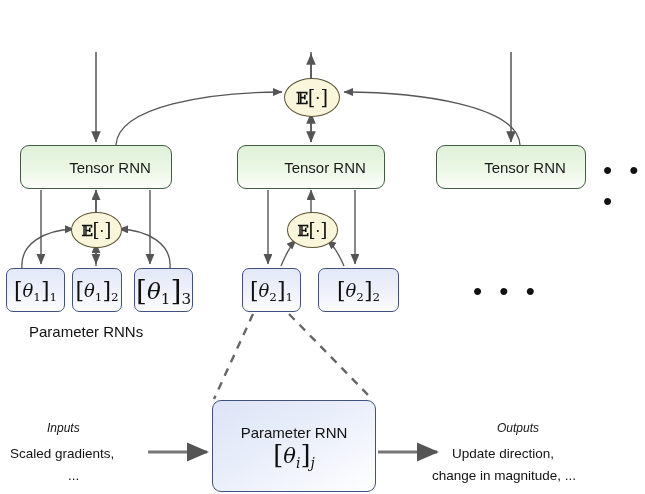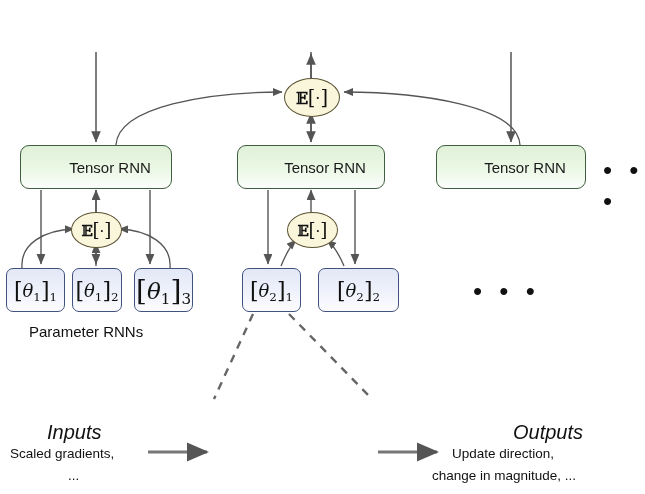--- a/index.html
+++ b/index.html
@@ -92,21 +92,21 @@
     position: absolute;
     color: #111;
     z-index: 3;
     white-space: nowrap;
     text-align: right;
   }
   .label-plain {
     font-size: 15px;
   }
   .label-italic {
-    font-size: 20px;
+    font-size: 12px;
     font-style: italic;
   }
   .label-small {
     font-size: 13.5px;
     line-height: 19px;
   }
   .ellipsis-dots {
     position: absolute;
     font-size: 26px;
     letter-spacing: 5px;
@@ -255,18 +255,22 @@
   </div>
 
   <div class="ellipsis-dots" style="left:473px; top:276px;">• • •</div>
 
   <div class="label label-plain" style="left:29px; top:323px;">Parameter RNNs</div>
 
   <div class="label label-italic" style="left:47px; top:421px;">Inputs</div>
   <div class="label label-small" style="left:10px; top:444px;">Scaled gradients,</div>
   <div class="label label-small" style="left:68px; top:466px;">...</div>
 
-  <div class="label label-italic" style="left:497px; top:421px;margin-left:16px;">Outputs</div>
+  <div class="label label-italic" style="left:497px; top:421px;">Outputs</div>
   <div class="label label-small" style="left:452px; top:444px;">Update direction,</div>
   <div class="label label-small" style="left:432px; top:466px;">change in magnitude, ...</div>
 
+  <div class="node param-detail" style="left:212px; top:400px; width:164px; height:92px;">
+    <span class="pr-title">Parameter RNN</span>
+    <span class="math-wrap" style="font-size:21px;"><span class="brk">[</span><span class="theta">θ</span><span class="sub">i</span><span class="brk">]</span><span class="sub">j</span></span>
+  </div>
 
 </div>
 
 </body></html>

